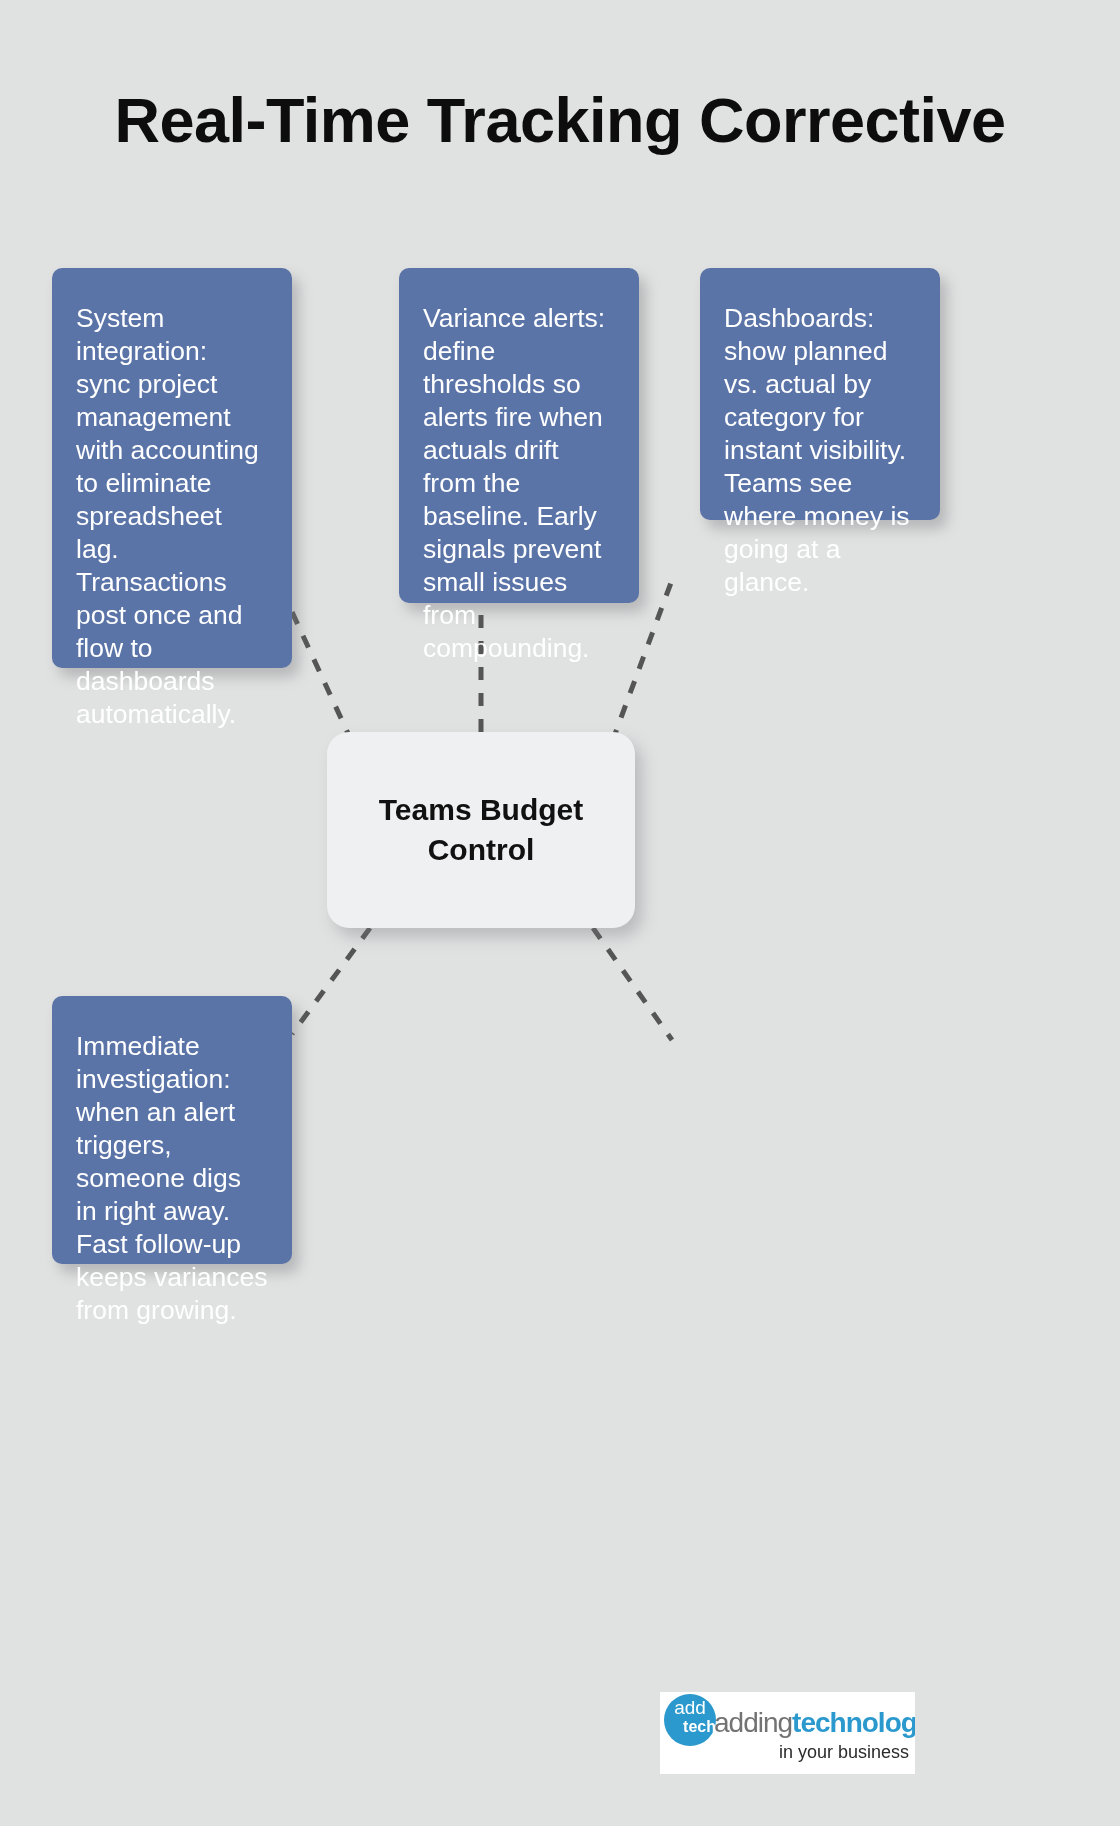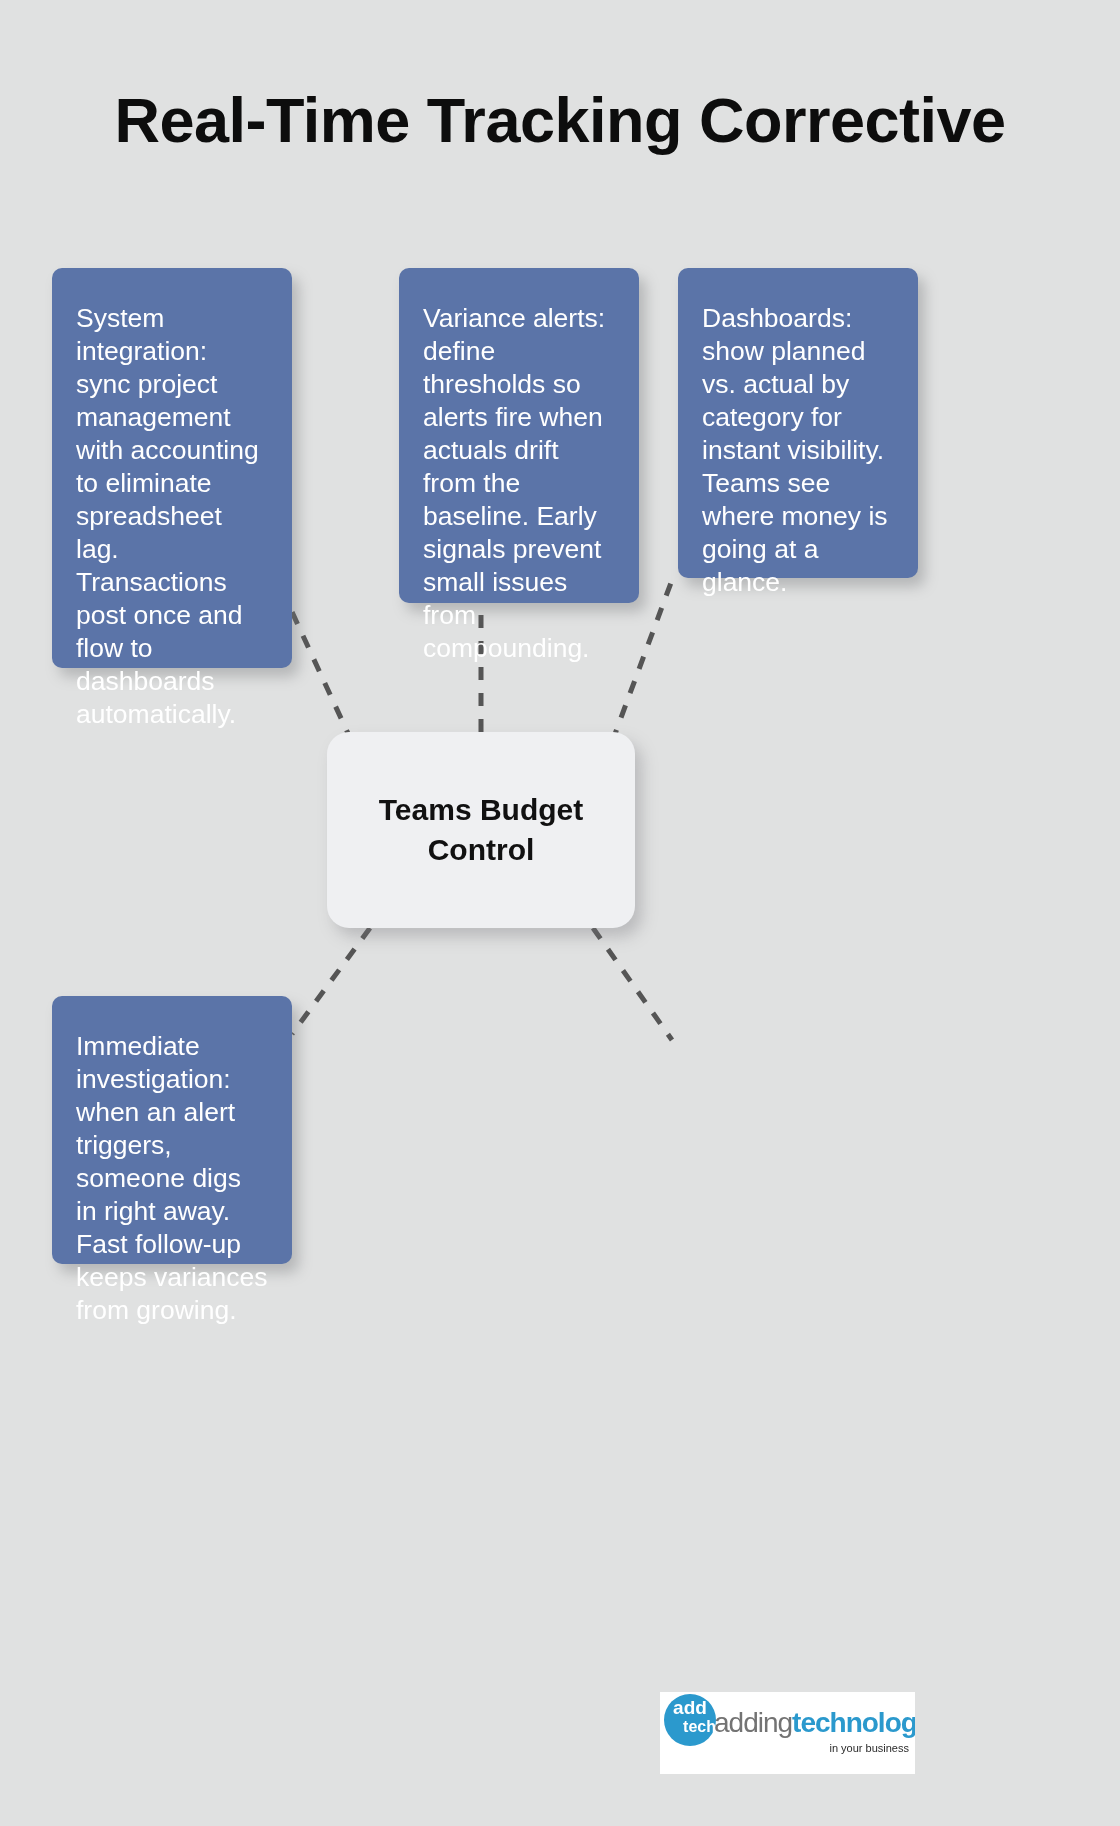--- a/index.html
+++ b/index.html
@@ -80,21 +80,21 @@
     font-size: 30px;
     font-weight: bold;
     color: #111111;
     line-height: 1.33;
     padding: 0 22px;
   }
 
   
   #card-system       { left: 52px;  top: 268px;  width: 240px; height: 400px; }
   #card-variance     { left: 361px; top: 268px;  width: 240px; height: 335px; margin-left: 38px; }
-  #card-dashboards   { left: 678px; top: 268px;  width: 240px; height: 310px; }
+  #card-dashboards   { left: 700px; top: 268px;  width: 240px; height: 252px; }
   #card-investigation{ left: 52px;  top: 996px;  width: 240px; height: 268px; }
   #card-corrective   { left: 670px; top: 996px;  width: 240px; height: 366px; }
   #hub-node          { left: 327px; top: 732px;  width: 308px; height: 196px; }
 
   
   #logo-block {
     position: absolute;
     left: 660px;
     top: 1692px;
     width: 255px;
@@ -117,21 +117,21 @@
     border-radius: 50%;
     background: #2b99cd;
     color: #ffffff;
   }
   #logo-badge .badge-add {
     position: absolute;
     left: 0; right: 0;
     top: 4px;
     text-align: center;
     font-size: 19px;
-    font-weight: bold;
+    font-weight: normal;
     line-height: 1;
     font-family: "Liberation Sans", sans-serif;
   }
   #logo-badge .badge-tech {
     position: absolute;
     left: 0; right: 0;
     top: 25px;
     text-align: right;
     font-size: 16px;
     font-weight: bold;
@@ -152,21 +152,21 @@
   }
   #logo-wordmark .w-tech {
     color: #2b99cd;
     font-weight: bold;
     letter-spacing: -1px;
   }
   #logo-tagline {
     position: absolute;
     right: 6px;
     top: 50px;
-    font-size: 11px;
+    font-size: 18px;
     color: #2b2b2b;
     white-space: nowrap;
   }
 </style>
 </head>
 <body>
 
 <div id="canvas">
 
   <div id="page-title">Real-Time Tracking Corrective</div>

